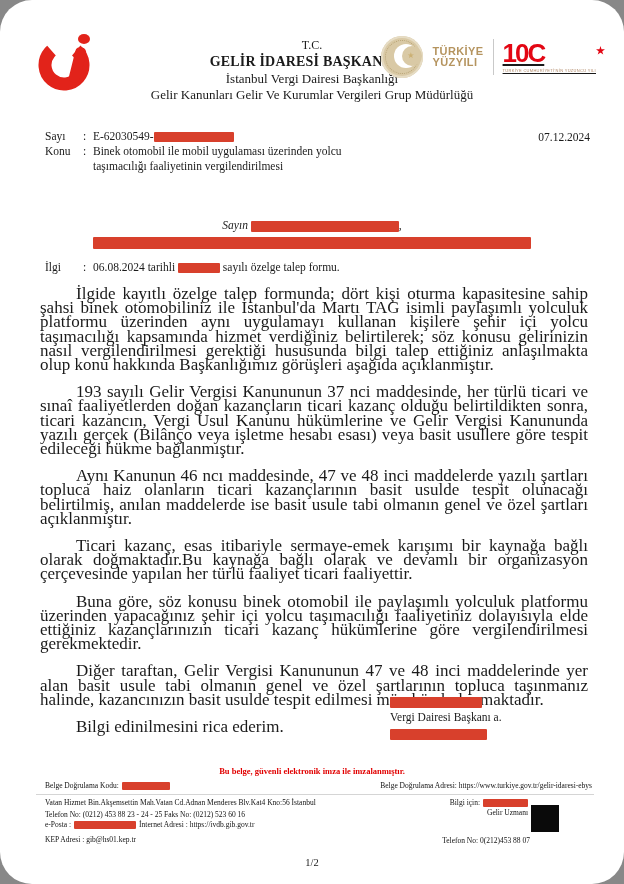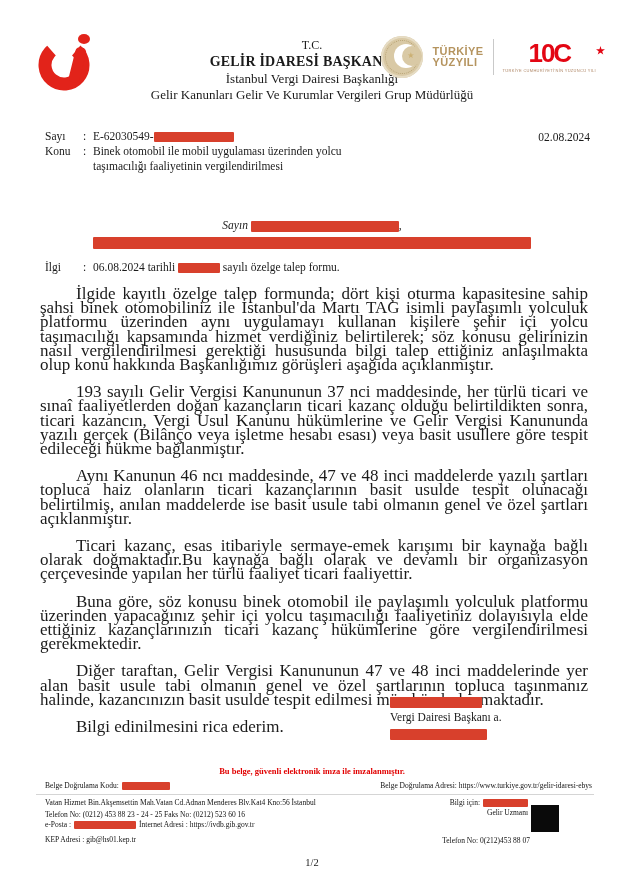--- a/index.html
+++ b/index.html
@@ -1,39 +1,39 @@
 <!DOCTYPE html>
 <html lang="tr"><head>
 <meta charset="utf-8">
 <style>
   * { margin:0; padding:0; box-sizing:border-box; }
   html,body { background:#888; }
   .page {
     position:relative; width:624px; height:884px; margin:0 auto;
     background:#ffffff; overflow:hidden;
-    font-family:"Liberation Serif", serif; color:#1a1a1a;
+    font-family:"Liberation Serif", serif; color:#1a1a1a;border-radius:32px;
   }
   
   .gib-logo { position:absolute; left:38px; top:30px; width:60px; height:64px; }
   .org-block { position:absolute; left:0; right:0; top:38px; text-align:center; line-height:1.25; }
   .org-block .tc { font-size:12px; }
   .org-block .org { font-size:14px; font-weight:bold; letter-spacing:.2px; }
   .org-block .sub { font-size:13px; }
   .org-block .dept { font-size:13px; }
   .logos-right { position:absolute; right:28px; top:36px; display:flex; align-items:center; gap:9px; }
   .seal { position:relative; width:42px; height:42px; border-radius:50%;
           background:#d9c9a5; box-shadow:inset 0 0 0 2px #e6dcc4; }
   .seal .ring { position:absolute; inset:4px; border:1px dotted #b9a476; border-radius:50%; }
   .seal .c1 { position:absolute; width:24px; height:24px; border-radius:50%; background:#fff; right:5px; top:8px; }
   .seal .c2 { position:absolute; width:20px; height:20px; border-radius:50%; background:#d9c9a5; right:1px; top:10px; }
   .seal .st { position:absolute; right:9px; top:15px; font-size:8px; color:#cbb073; }
   .yuzyil-text { font-family:"Liberation Sans", sans-serif; font-weight:bold; color:#b5945f;
                  font-size:11px; line-height:11px; letter-spacing:.4px; }
   .logo-divider { width:1px; height:36px; background:#c9c9c9; }
-  .centenary { text-align:center; }
+  .centenary { text-align:left;text-decoration:underline; }
   .centenary .num { font-family:"Liberation Sans", sans-serif; font-weight:800; color:#e30613;
                     font-size:26px; line-height:24px; letter-spacing:-2px; position:relative; }
   .centenary .num .star { position:absolute; top:-2px; right:-9px; font-size:10px; letter-spacing:0; }
   .centenary .cap { font-family:"Liberation Sans", sans-serif; font-size:4px; color:#b08868;
                     margin-top:3px; letter-spacing:.3px; white-space:nowrap; }
   
   .redact { display:inline-block; background:#d8402c; vertical-align:middle; border-radius:1px; }
   
   .meta { position:absolute; left:45px; top:129px; font-size:11.5px; line-height:15px; }
   .meta .row { display:flex; }
@@ -115,21 +115,21 @@
     </div>
     <div class="logo-divider"></div>
     <div class="centenary">
       <div class="num">
         <span>10C</span><span class="star">★</span>
       </div>
       <div class="cap">TÜRKİYE CUMHURİYETİ'NİN YÜZÜNCÜ YILI</div>
     </div>
   </div>
 
-  <div class="date">02.08.2024</div>
+  <div class="date">07.12.2024</div>
   <div class="meta">
     <div class="row">
       <span class="lbl">Sayı</span>
       <span class="col">:</span>
       <span>
         <span>E-62030549-</span><span class="redact rw80"></span>
       </span>
     </div>
     <div class="row">
       <span class="lbl">Konu</span>

